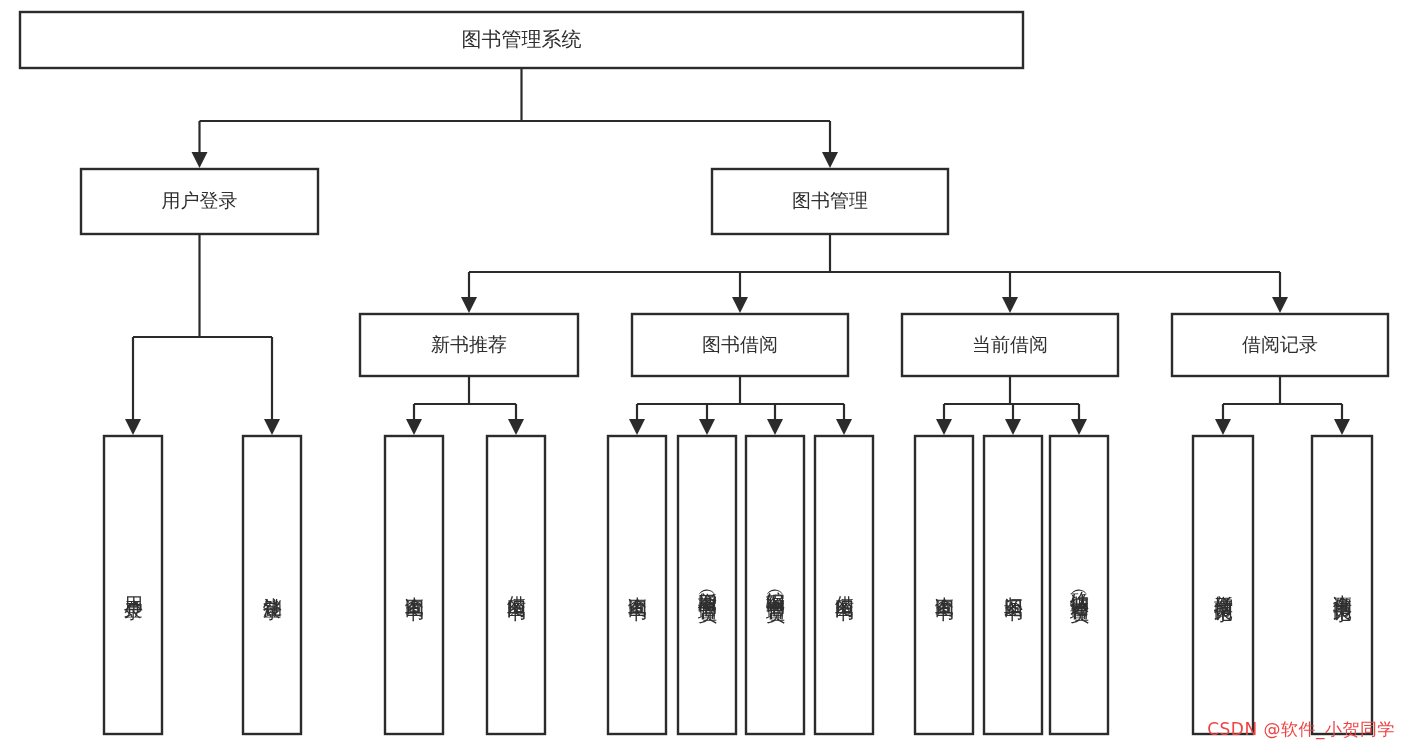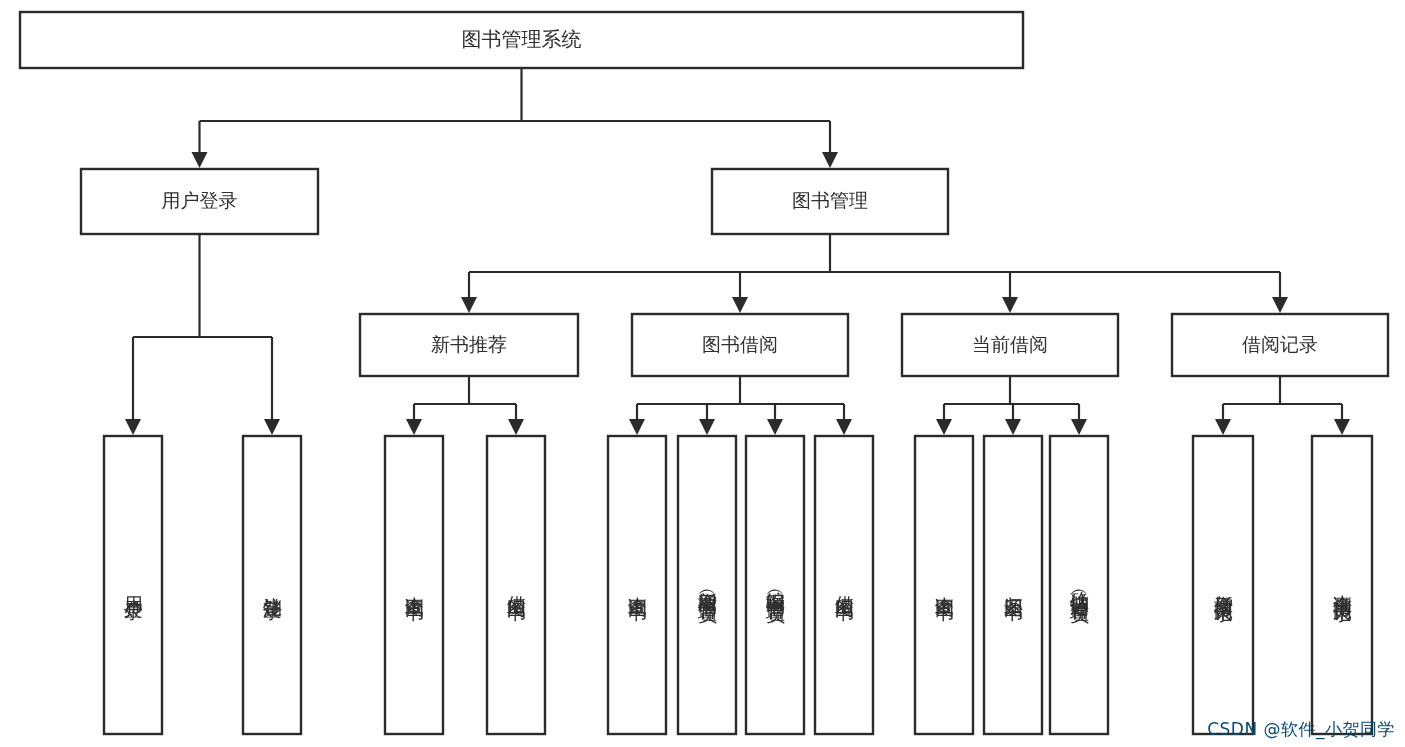--- a/index.html
+++ b/index.html
@@ -57,21 +57,21 @@
   .arrow-head {
     fill: #2b2b2b;
     stroke: none;
   }
   .watermark-text {
     position: absolute;
     right: 10px;
     bottom: 6px;
     font-family: "DejaVu Sans", "Liberation Sans", sans-serif;
     font-size: 17px;
-    color: #0c4a6e;
+    color: #ef4444;
     letter-spacing: 0.5px;
     white-space: nowrap;
     pointer-events: none;
   }
 </style>
 </head>
 <body>
 
 <div id="diagram-root">
   <svg class="diagram-canvas" viewBox="0 0 1405 747">

